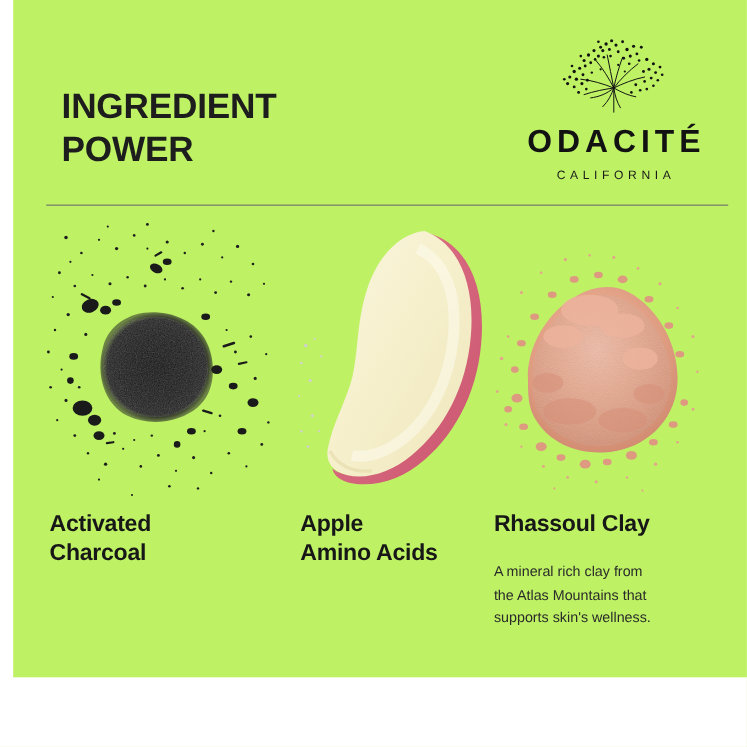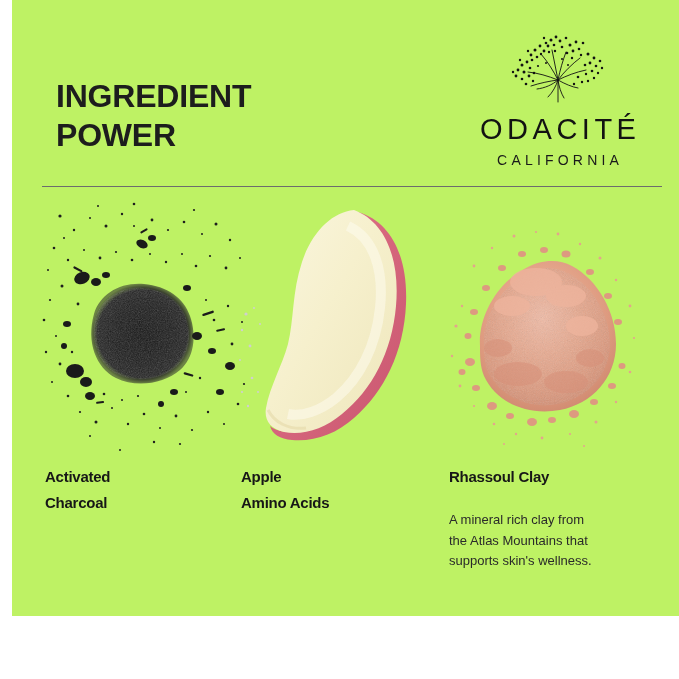--- a/index.html
+++ b/index.html
@@ -52,30 +52,30 @@
   .brand-mark {
     display: block;
     margin: 0 auto;
     width: 108px;
     height: 74px;
   }
   .brand-name {
     display: block;
     margin-top: 6px;
     font-size: 29px;
-    font-weight: normal;
+    font-weight: bold;
     letter-spacing: 4.5px;
     color: #121212;
     text-indent: 4.5px;
     line-height: 34px;
   }
   .brand-region {
     display: block;
     margin-top: 7px;
-    font-size: 14px;
+    font-size: 11px;
     font-weight: normal;
     letter-spacing: 4.2px;
     color: #1a1a1a;
     text-indent: 4.2px;
     line-height: 14px;
   }
 
   
   .divider {
     position: absolute;
@@ -94,35 +94,35 @@
     top: 196px;
     width: 679px;
     height: 440px;
   }
   .col {
     position: absolute;
     top: 0;
     height: 440px;
   }
   .col-0 { left: 22px;  width: 218px; }
-  .col-1 { left: 224px; width: 214px; }
+  .col-1 { left: 256px; width: 214px; }
   .col-2 { left: 428px; width: 212px; }
 
   .art {
     position: relative;
     width: 100%;
     height: 268px;
     overflow: hidden;
   }
   .art svg { display: block; }
 
   .col-title {
     margin: 0;
     padding: 0 0 0 11px;
-    font-size: 15px;
+    font-size: 21px;
     font-weight: bold;
     line-height: 26px;
     color: #171717;
     letter-spacing: -0.25px;
     white-space: pre-line;
   }
   .col-0 .col-title { padding-left: 11px; }
   .col-1 .col-title { padding-left: 5px; }
   .col-2 .col-title { padding-left: 9px; }
 

